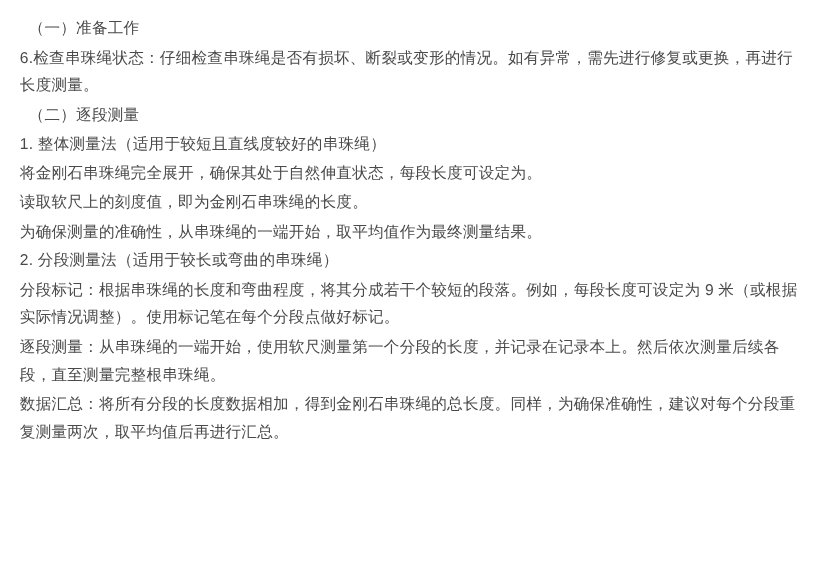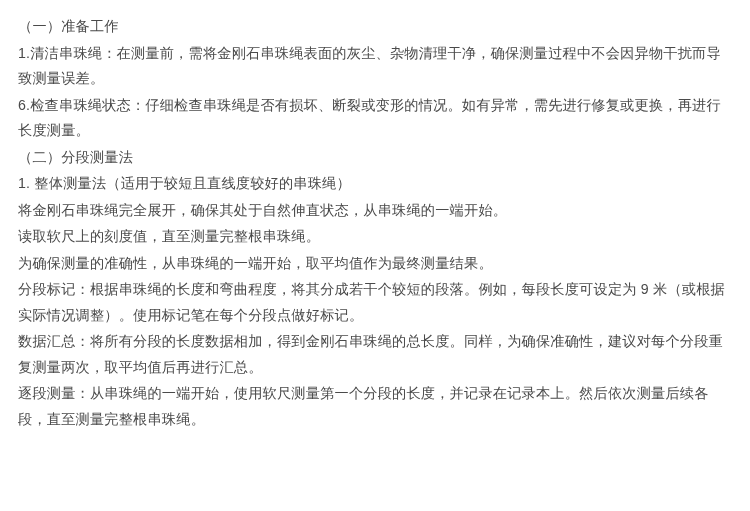--- a/index.html
+++ b/index.html
@@ -29,33 +29,33 @@
     letter-spacing: 0.2px;
     margin: 0 0 1px 0;
     text-align: left;
     word-break: break-all;
   }
   .heading {
     color: #4a4a4a;
     font-size: 14.2px;
     line-height: 25.5px;
     letter-spacing: 0.2px;
-    margin: 0 0 1px 0;
+    margin: 0 0 1px 8px;
   }
 </style>
 </head>
 <body>
 
 <div class="page">
   <div class="doc" id="doc-body">
       <p class="heading">（一）准备工作</p>
-      <p class="para">1.清洁串珠绳：在测量前，需将金刚石串珠绳表面的灰尘、杂物清理干净，确保测量过程中不会因异物干扰而导致测量误差。</p>
       <p class="para">6.检查串珠绳状态：仔细检查串珠绳是否有损坏、断裂或变形的情况。如有异常，需先进行修复或更换，再进行长度测量。</p>
-      <p class="heading">（二）分段测量法</p>
+      <p class="heading">（二）逐段测量</p>
       <p class="para">1. 整体测量法（适用于较短且直线度较好的串珠绳）</p>
-      <p class="para">将金刚石串珠绳完全展开，确保其处于自然伸直状态，从串珠绳的一端开始。</p>
-      <p class="para">读取软尺上的刻度值，直至测量完整根串珠绳。</p>
+      <p class="para">将金刚石串珠绳完全展开，确保其处于自然伸直状态，每段长度可设定为。</p>
+      <p class="para">读取软尺上的刻度值，即为金刚石串珠绳的长度。</p>
       <p class="para">为确保测量的准确性，从串珠绳的一端开始，取平均值作为最终测量结果。</p>
+      <p class="para">2. 分段测量法（适用于较长或弯曲的串珠绳）</p>
       <p class="para">分段标记：根据串珠绳的长度和弯曲程度，将其分成若干个较短的段落。例如，每段长度可设定为 9 米（或根据实际情况调整）。使用标记笔在每个分段点做好标记。</p>
+      <p class="para">逐段测量：从串珠绳的一端开始，使用软尺测量第一个分段的长度，并记录在记录本上。然后依次测量后续各段，直至测量完整根串珠绳。</p>
       <p class="para">数据汇总：将所有分段的长度数据相加，得到金刚石串珠绳的总长度。同样，为确保准确性，建议对每个分段重复测量两次，取平均值后再进行汇总。</p>
-      <p class="para">逐段测量：从串珠绳的一端开始，使用软尺测量第一个分段的长度，并记录在记录本上。然后依次测量后续各段，直至测量完整根串珠绳。</p>
     </div>
 </div>
 
 </body></html>

